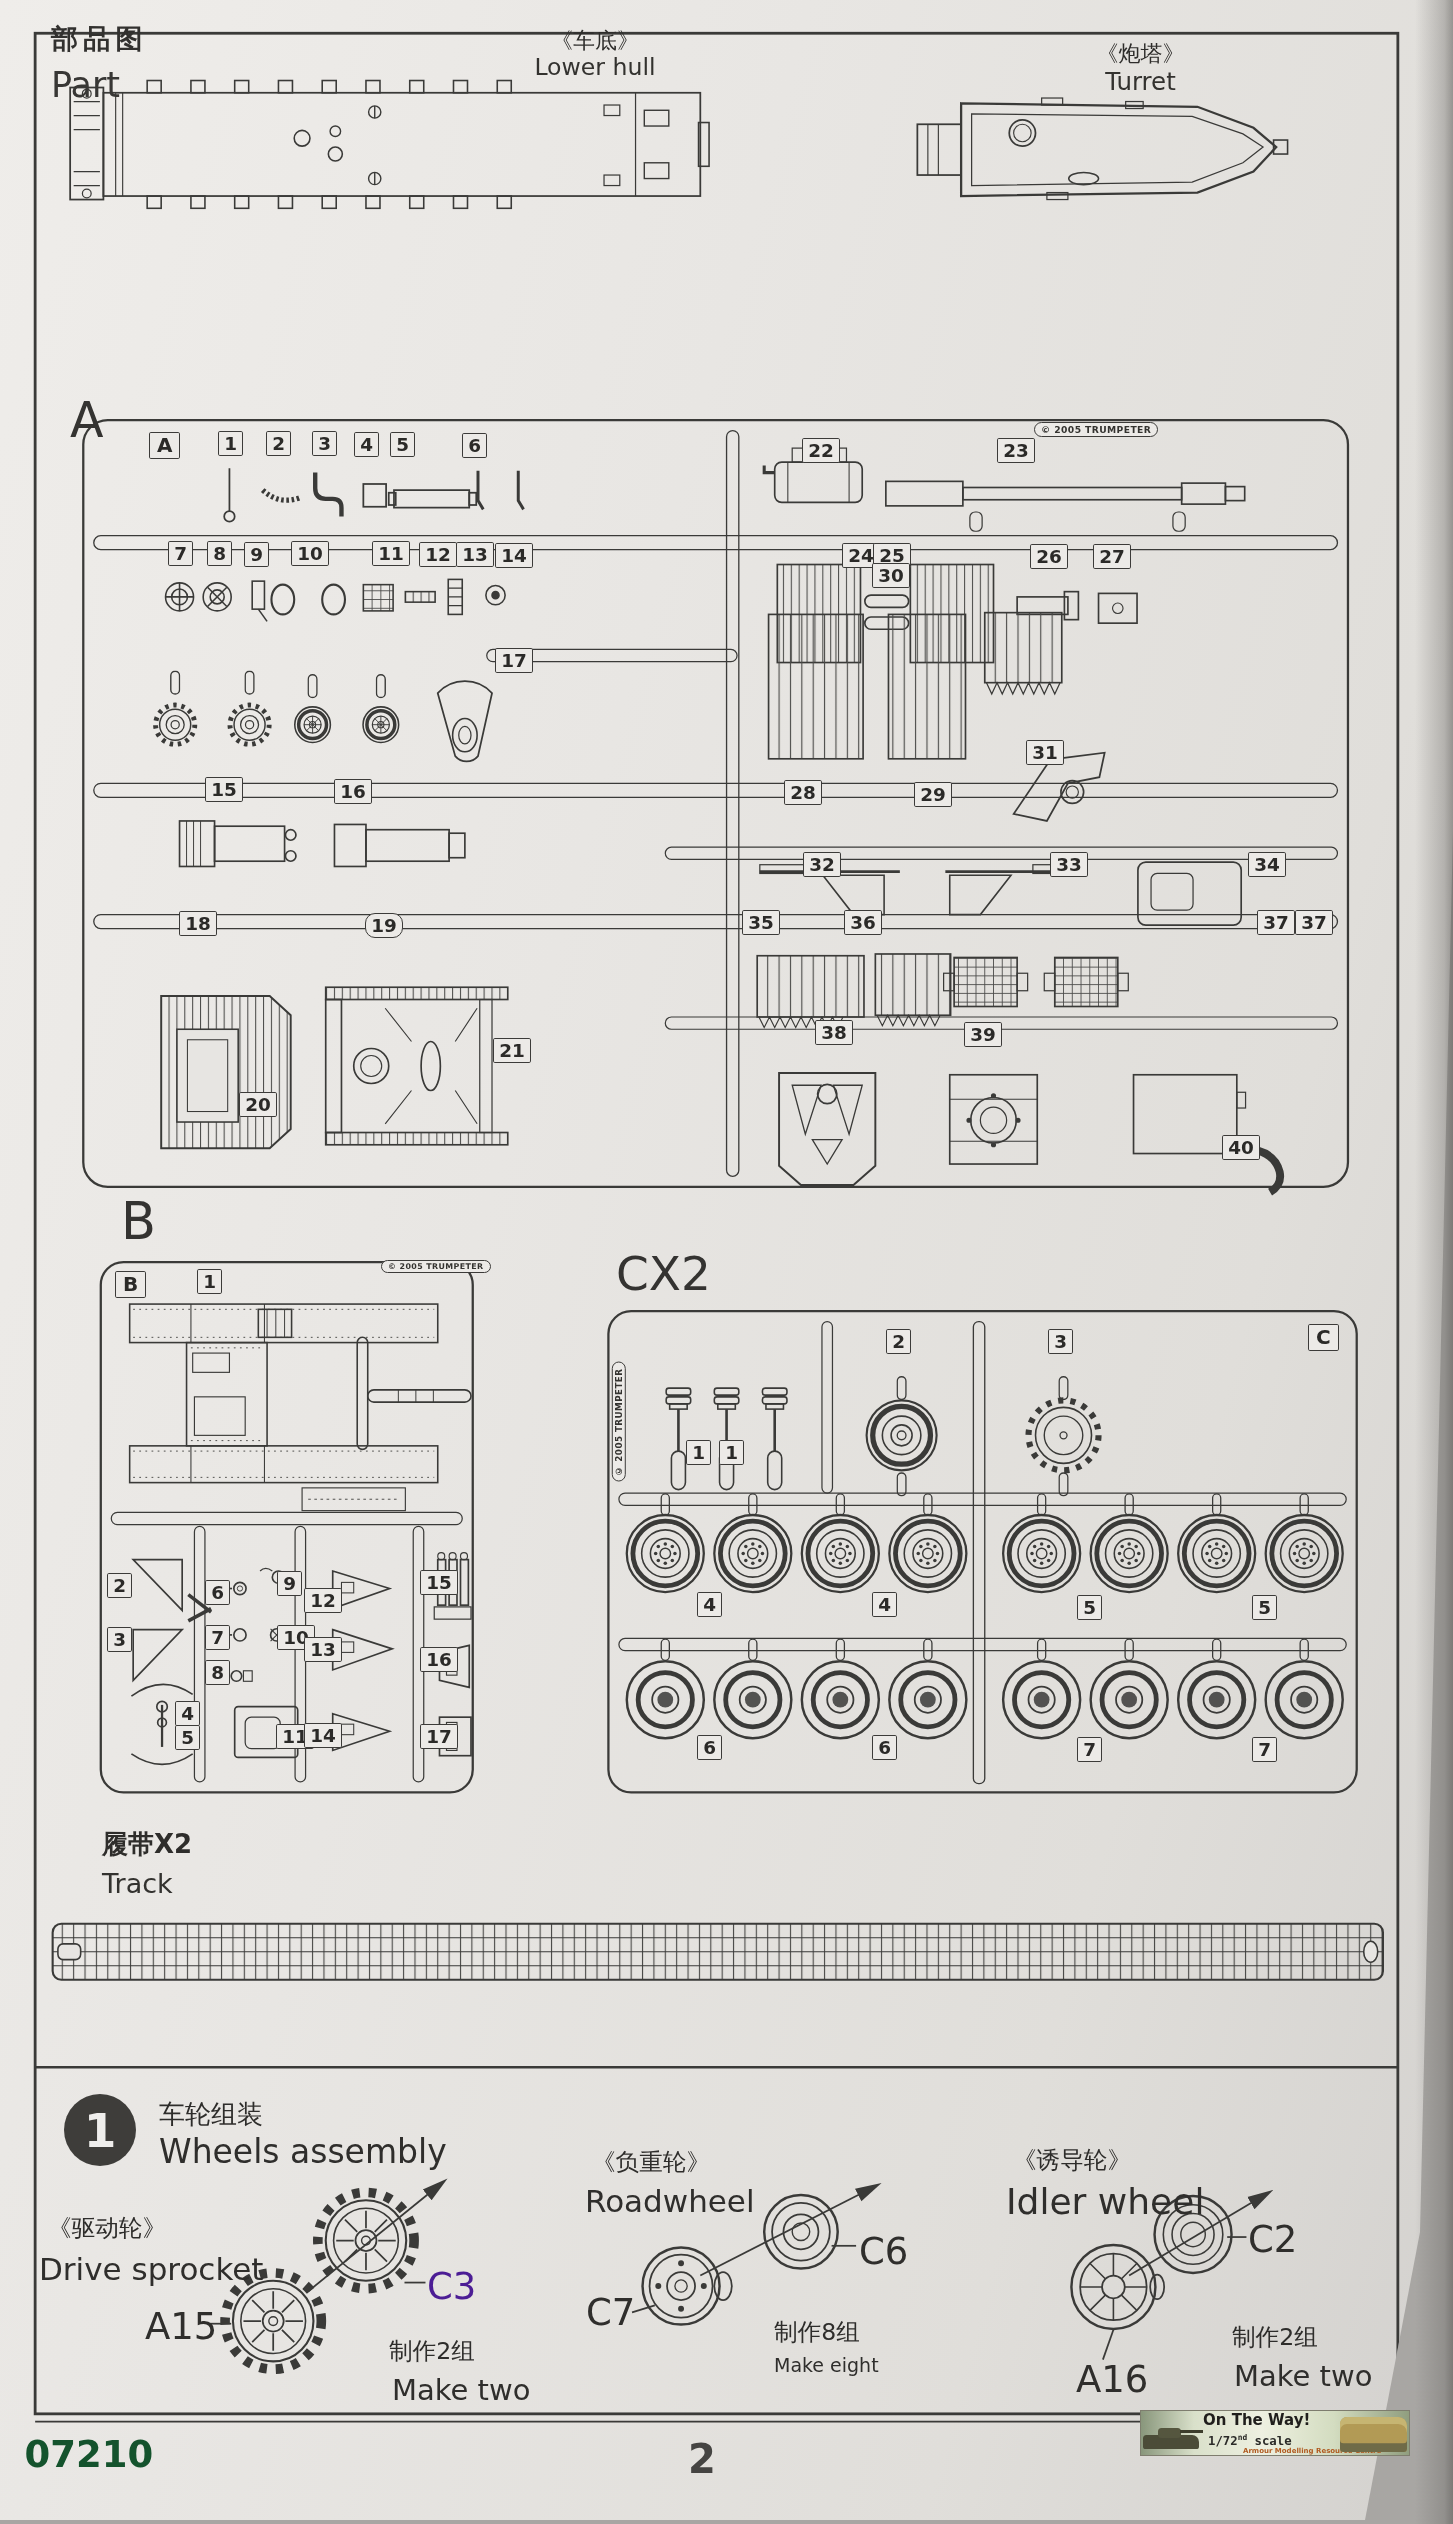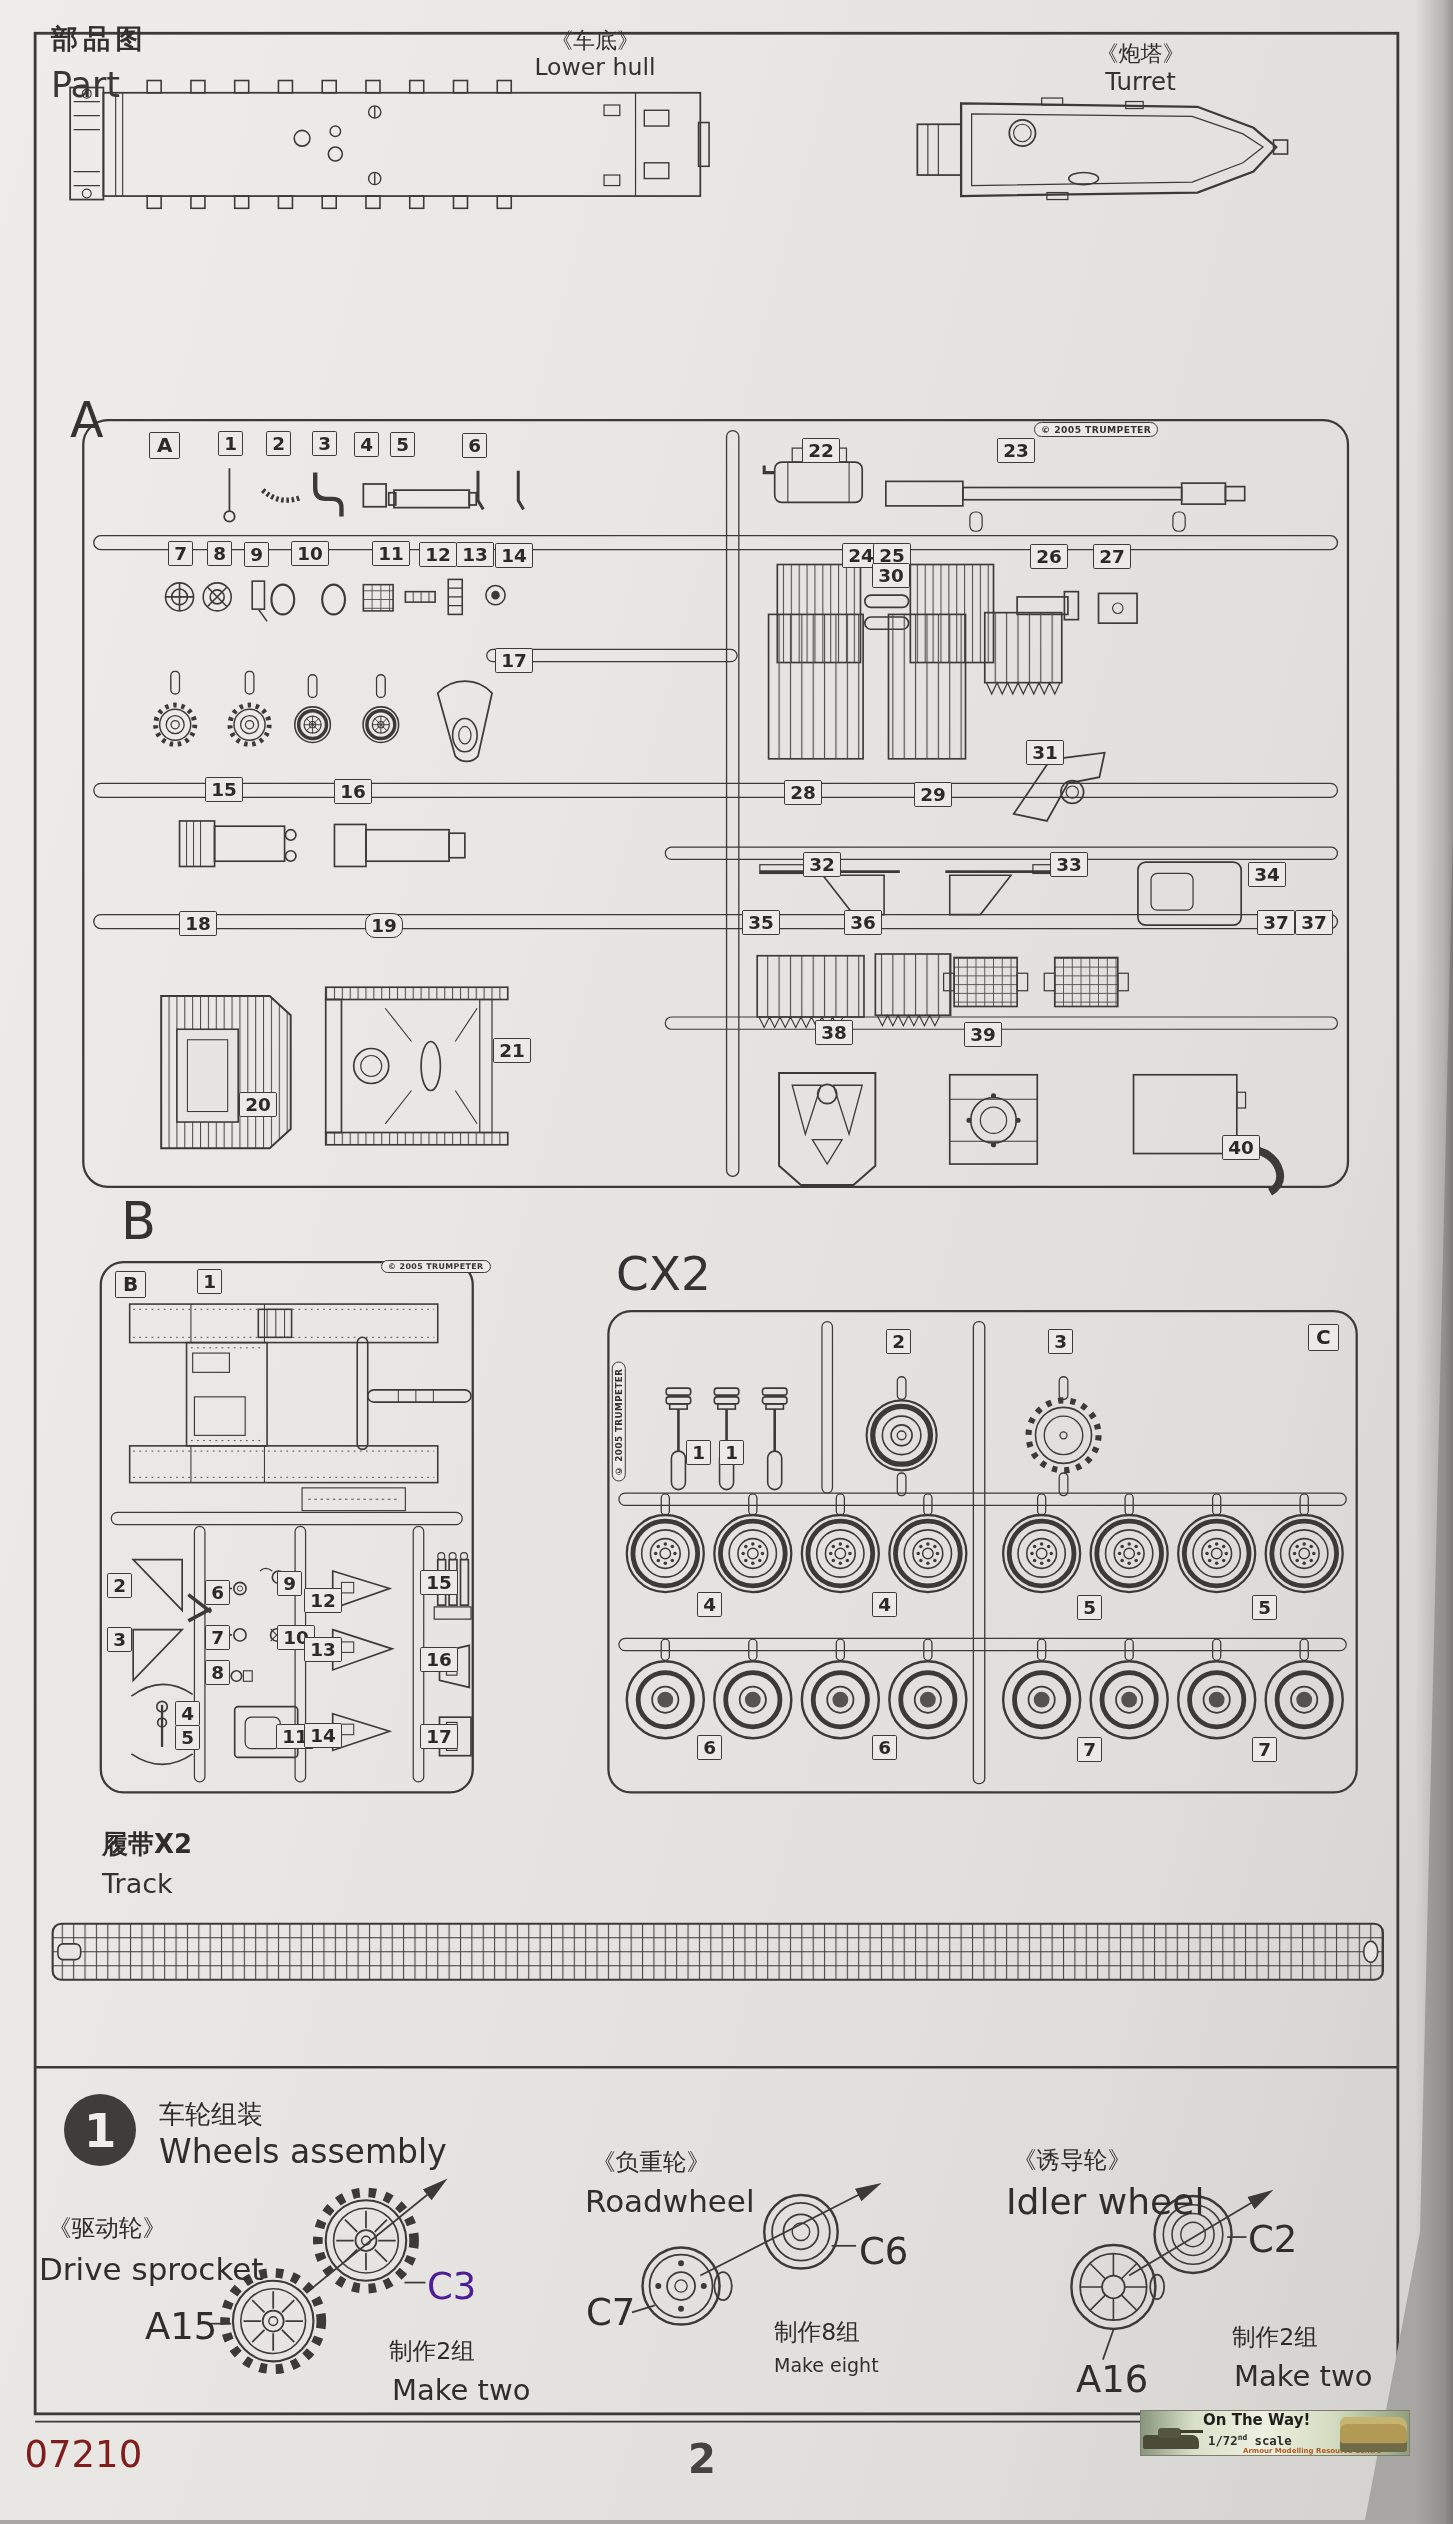--- a/index.html
+++ b/index.html
@@ -557,21 +557,21 @@
   <div class="t" style="left:774px;top:2316px;font-size:23.6px;">制作8组</div>
   <div class="t" style="left:774px;top:2354px;font-size:19px;color:#2f2e2c;">Make eight</div>
 
   <div class="t" style="left:1013px;top:2144px;font-size:23.6px;">《诱导轮》</div>
   <div class="t" style="left:1006px;top:2181px;font-size:36px;color:#2f2e2c;">Idler wheel</div>
   <div class="t" style="left:1076px;top:2358px;font-size:37px;color:#2f2e2c;">A16</div>
   <div class="t" style="left:1248px;top:2218px;font-size:37px;color:#2f2e2c;">C2</div>
   <div class="t" style="left:1232px;top:2321px;font-size:23.6px;">制作2组</div>
   <div class="t" style="left:1234px;top:2359px;font-size:29px;color:#2f2e2c;">Make two</div>
 
-  <div class="t" style="left:24.5px;top:2433px;font-size:37px;font-weight:400;color:#7f1d1d;">07210</div>
+  <div class="t" style="left:24.5px;top:2433px;font-size:37px;font-weight:700;color:#14532d;">07210</div>
   <div class="t" style="left:688px;top:2436px;font-size:40px;font-weight:600;color:#454442;">2</div>
 
   <div class="banner">
     <div class="tankL">
       <div class="hull"></div>
         <div class="tur"></div>
         <div class="gun"></div>
     </div>
     <div class="b-title">On The Way!</div>
     <div class="b-scale"><span>1/72</span><sup>nd</sup><span> scale</span></div>
@@ -602,21 +602,21 @@
       <div class="plabel" style="left: 1093px; top: 544px;">27</div>
       <div class="plabel" style="left: 872px; top: 563px;">30</div>
       <div class="plabel" style="left: 495px; top: 648px;">17</div>
       <div class="plabel" style="left: 1026px; top: 740px;">31</div>
       <div class="plabel" style="left: 205px; top: 777px;">15</div>
       <div class="plabel" style="left: 334px; top: 779px;">16</div>
       <div class="plabel" style="left: 784px; top: 780px;">28</div>
       <div class="plabel" style="left: 914px; top: 782px;">29</div>
       <div class="plabel" style="left: 803px; top: 852px;">32</div>
       <div class="plabel" style="left: 1050px; top: 852px;">33</div>
-      <div class="plabel" style="left: 1248px; top: 852px; margin-top: 10px;">34</div>
+      <div class="plabel" style="left: 1248px; top: 852px;">34</div>
       <div class="plabel" style="left: 179px; top: 911px;">18</div>
       <div class="plabel" style="left: 365px; top: 913px; border-radius: 10px;">19</div>
       <div class="plabel" style="left: 742px; top: 910px;">35</div>
       <div class="plabel" style="left: 844px; top: 910px;">36</div>
       <div class="plabel" style="left: 1257px; top: 910px;">37</div>
       <div class="plabel" style="left: 1295px; top: 910px;">37</div>
       <div class="plabel" style="left: 815px; top: 1020px;">38</div>
       <div class="plabel" style="left: 964px; top: 1022px;">39</div>
       <div class="plabel" style="left: 493px; top: 1038px;">21</div>
       <div class="plabel" style="left: 239px; top: 1092px;">20</div>

